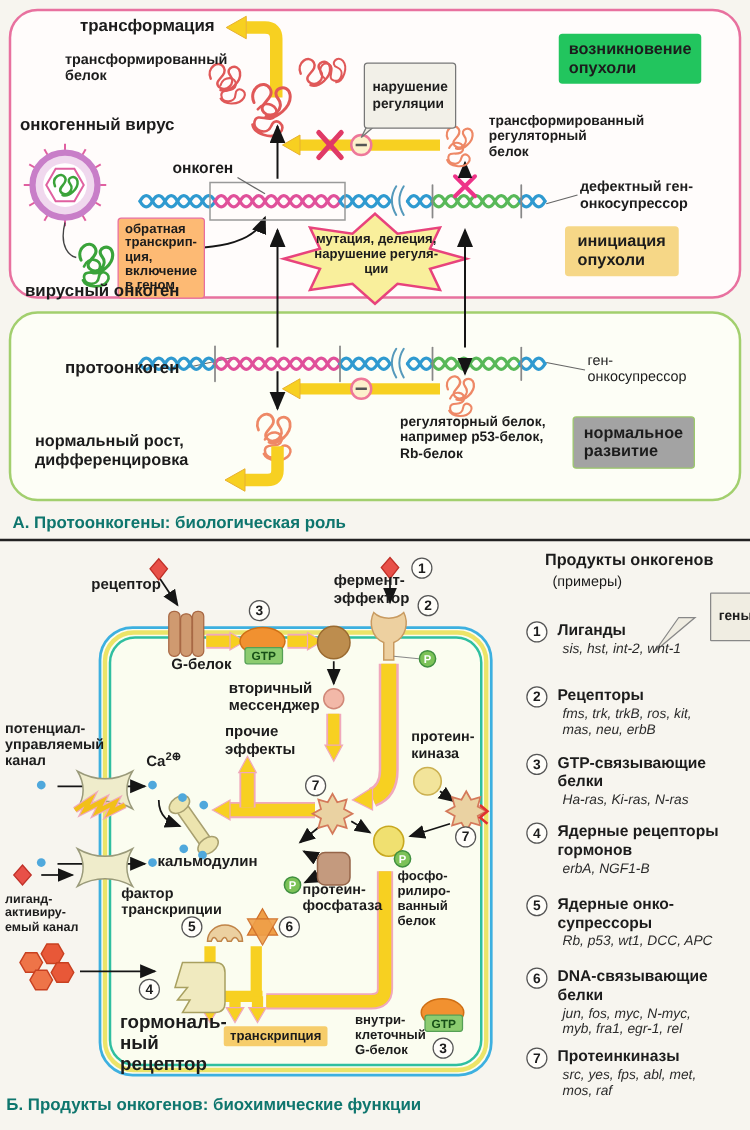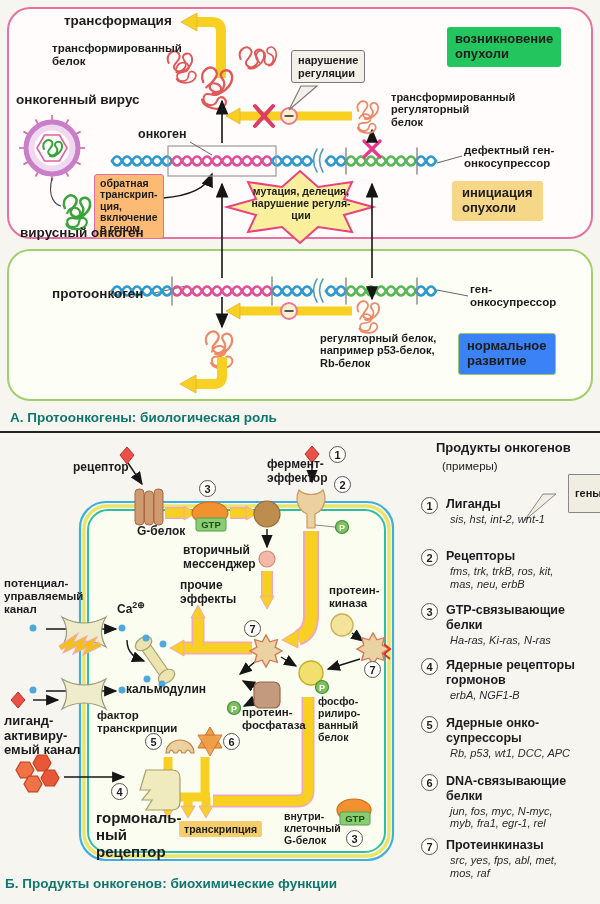--- a/index.html
+++ b/index.html
@@ -330,47 +330,49 @@
   </g>
 
   <polygon points="543,494 556,494 524,521" fill="#f0ede2" stroke="#888" stroke-width="1"></polygon>
 </svg>
 
 <div class="lbl" style="left:64px;top:13px;font-size:13.5px;font-weight:700;">трансформация</div>
 <div class="lbl" style="left:52px;top:42px;font-size:11.5px;font-weight:600;">трансформированный
 белок</div>
 <div class="lbl" style="left:16px;top:92px;font-size:13.5px;font-weight:700;">онкогенный вирус</div>
 <div class="lbl" style="left:138px;top:127px;font-size:12.5px;font-weight:600;">онкоген</div>
-<div class="box" style="left:291px;top:50px;font-size:11px;font-weight:600;background:#f2f0e8;border:1.5px solid #777;padding:3px 6px;">нарушение
+<div class="box" style="left:291px;top:50px;font-size:11px;font-weight:600;background:#f2f0e8;border:1.5px solid #777;padding:13px 6px;">нарушение
 регуляции</div>
 <div class="box" style="left:447px;top:27px;font-size:13px;font-weight:700;background:#22c55e;padding:5px 8px;">возникновение
 опухоли</div>
 <div class="lbl" style="left:391px;top:91px;font-size:11px;font-weight:600;">трансформированный
 регуляторный
 белок</div>
 <div class="lbl" style="left:464px;top:144px;font-size:11.5px;font-weight:600;">дефектный ген-
 онкосупрессор</div>
 <div class="box" style="left:94px;top:174px;font-size:10.5px;font-weight:600;background:#fdba74;border:1.5px solid #e86d9e;padding:3px 5px;line-height:1.08;">обратная
 транскрип-
 ция,
 включение
 в геном</div>
 <div class="lbl" style="left:20px;top:225px;font-size:13.5px;font-weight:700;">вирусный онкоген</div>
 <div class="lbl" style="left:243px;top:186px;width:116px;font-size:10.5px;font-weight:600;text-align:center;">мутация, делеция,
 нарушение регуля-
 ции</div>
 <div class="box" style="left:452px;top:181px;font-size:13px;font-weight:700;background:#f6d787;padding:5px 10px;">инициация
 опухоли</div>
 <div class="lbl" style="left:52px;top:286px;font-size:13.5px;font-weight:700;">протоонкоген</div>
-<div class="lbl" style="left:470px;top:283px;font-size:11.5px;font-weight:700;">ген-
+<div class="lbl" style="left:470px;top:283px;font-size:11.5px;font-weight:400;">ген-
 онкосупрессор</div>
 <div class="lbl" style="left:320px;top:332px;font-size:11px;font-weight:600;">регуляторный белок,
 например p53-белок,
 Rb-белок</div>
-<div class="box" style="left:458px;top:333px;font-size:13px;font-weight:700;background:#3b82f6;border:1.5px solid #9bc86a;padding:5px 8px;">нормальное
+<div class="lbl" style="left:28px;top:346px;font-size:13px;font-weight:700;">нормальный рост,
+дифференцировка</div>
+<div class="box" style="left:458px;top:333px;font-size:13px;font-weight:700;background:#a3a3a3;border:1.5px solid #9bc86a;padding:5px 8px;">нормальное
 развитие</div>
 
 <div class="caption" style="left:10px;top:410px;">А. Протоонкогены: биологическая роль</div>
 <div class="rule" style="left:0;top:431px;width:600px;"></div>
 
 <div class="lbl" style="left:73px;top:461px;font-size:12px;font-weight:600;">рецептор</div>
 <div class="lbl" style="left:227px;top:458px;font-size:12px;font-weight:600;margin-left:40px;">фермент-
 эффектор</div>
 <div class="lbl" style="left:137px;top:525px;font-size:12px;font-weight:600;">G-белок</div>
 <div class="lbl" style="left:183px;top:544px;font-size:12px;font-weight:600;">вторичный
@@ -385,21 +387,21 @@
 <div class="lbl" style="left:329px;top:584px;font-size:11.5px;font-weight:600;">протеин-
 киназа</div>
 <div class="lbl" style="left:97px;top:709px;font-size:11.5px;font-weight:600;">фактор
 транскрипции</div>
 <div class="lbl" style="left:242px;top:706px;font-size:11.5px;font-weight:600;">протеин-
 фосфатаза</div>
 <div class="lbl" style="left:318px;top:696px;font-size:10.5px;font-weight:600;">фосфо-
 рилиро-
 ванный
 белок</div>
-<div class="lbl" style="left:4px;top:714px;font-size:13px;font-weight:600;">лиганд-
+<div class="lbl" style="left:4px;top:714px;font-size:10px;font-weight:600;">лиганд-
 активиру-
 емый канал</div>
 <div class="lbl" style="left:96px;top:810px;font-size:15px;font-weight:700;">гормональ-
 ный
 рецептор</div>
 <div class="box" style="left:179px;top:821px;font-size:10.5px;font-weight:700;background:#f6cd6b;padding:2px 5px;border-radius:2px;">транскрипция</div>
 <div class="lbl" style="left:284px;top:811px;font-size:10.5px;font-weight:700;">внутри-
 клеточный
 G-белок</div>
 

